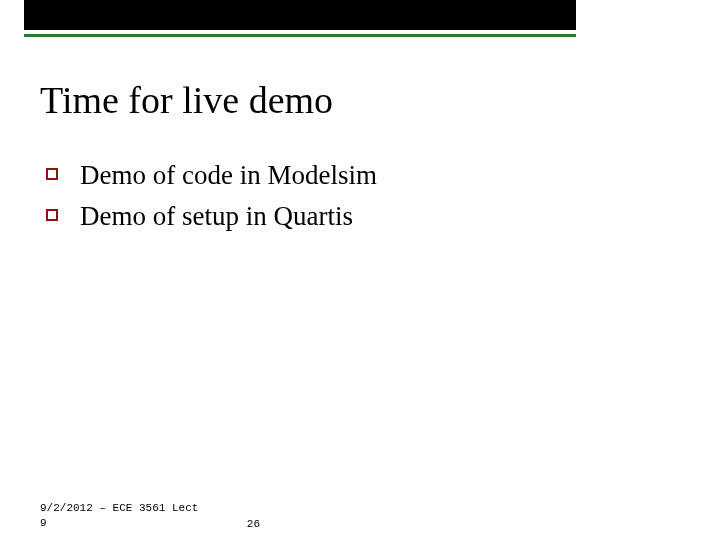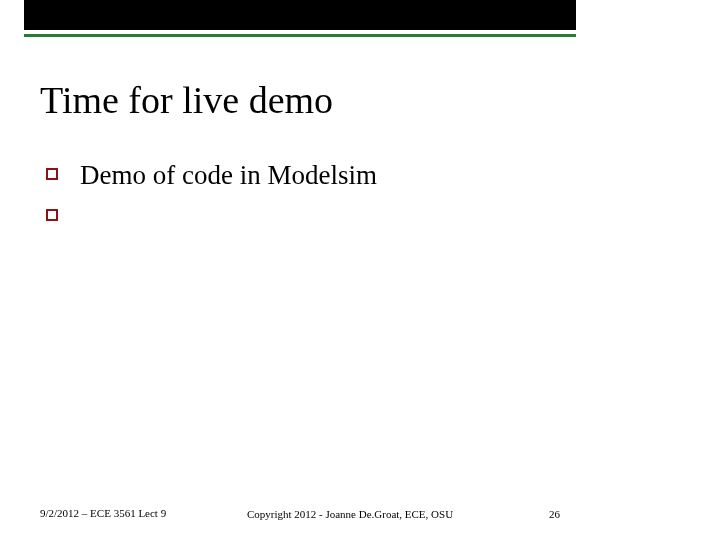--- a/index.html
+++ b/index.html
@@ -7,21 +7,21 @@
   .slide { position: relative; width: 600px; height: 540px; }
   .top-band { position: absolute; top: 0; left: 24px; right: 24px; }
   .band-black { height: 30px; background: #000; }
   .band-line { height: 3px; background: #2a7a3a; margin-top: 4px; }
   .title { position: absolute; top: 78px; left: 40px; font-size: 38px; font-weight: normal; }
   .content { position: absolute; top: 150px; left: 46px; right: 40px; margin-top: 8px; }
   .row { display: flex; align-items: flex-start; margin-bottom: 6px; }
   .gap { height: 36px; }
   .bullet { width: 12px; height: 12px; border: 2px solid #8a1414; margin-top: 10px; margin-right: 22px; flex-shrink: 0; }
   .txt { font-size: 27px; line-height: 1.28; }
-  .footer { position: absolute; bottom: 20px; left: 40px; right: 40px; display: flex; justify-content: flex-start; align-items: flex-end; font-family: Liberation Serif, serif; font-size: 11px; color: #000; }
+  .footer { position: absolute; bottom: 10px; left: 40px; right: 40px; display: flex; justify-content: flex-start; align-items: flex-end; font-family: Liberation Mono, monospace; font-size: 11px; color: #000; }
   .footer-left { width: 160px; line-height: 1.3; }
   .footer-center { flex: 1; text-align: center; }
   .footer-right { width: 60px; text-align: right; }
 </style>
 </head>
 <body>
 
 <div class="slide">
   <div class="top-band">
     <div class="band-black"></div>
@@ -30,22 +30,22 @@
 
   <h1 class="title">Time for live demo</h1>
 
   <div class="content">
     <div class="row">
       <div class="bullet"></div>
       <div class="txt">Demo of code in Modelsim</div>
     </div>
     <div class="row">
       <div class="bullet"></div>
+      <div class="txt">Demo of setup in Quartis</div>
     </div>
     <div class="gap"></div>
   </div>
 
   <div class="footer">
     <div class="footer-left">9/2/2012 – ECE 3561 Lect 9</div>
-    <div class="footer-center">Copyright 2012 - Joanne De.Groat, ECE, OSU</div>
     <div class="footer-right">26</div>
   </div>
 </div>
 
 </body></html>

